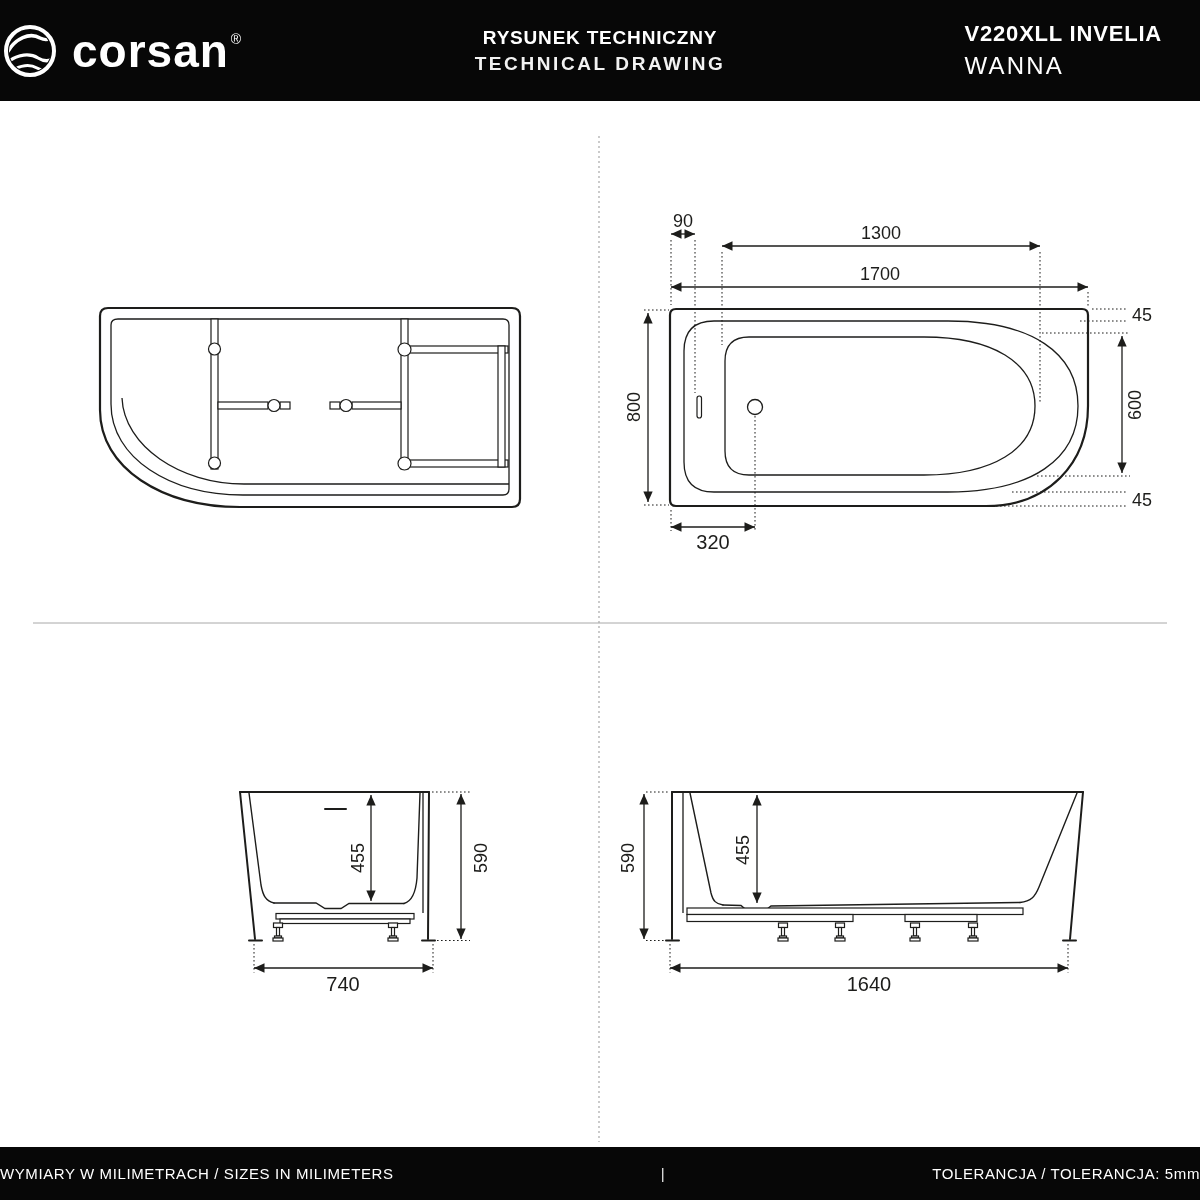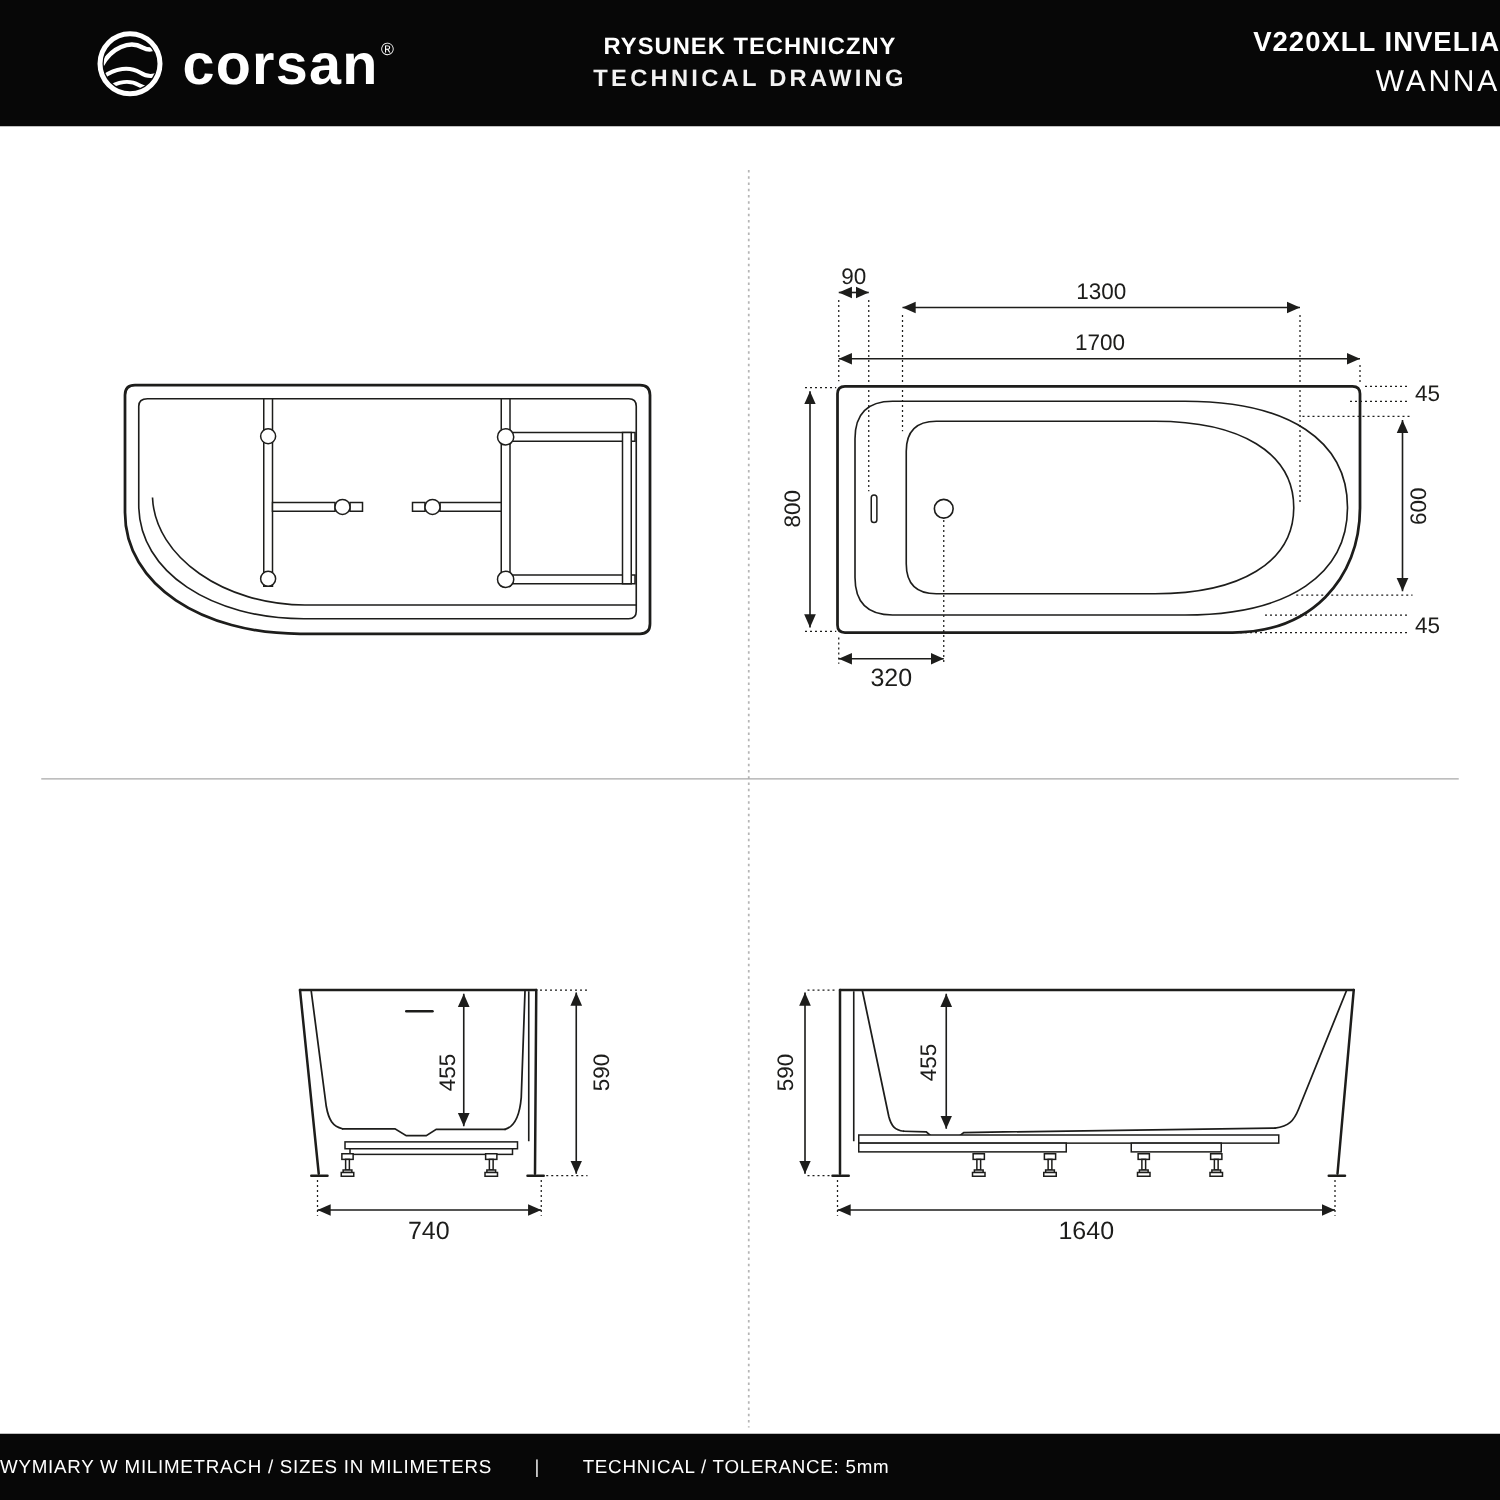--- a/index.html
+++ b/index.html
@@ -4,33 +4,33 @@
 <style>
   html,body{margin:0;padding:0;}
   body{
     width:1200px;height:1200px;position:relative;background:#ffffff;
     font-family:"Liberation Sans", sans-serif;overflow:hidden;
   }
   .hdr{
     position:absolute;left:0;top:0;width:1200px;height:101px;background:#070707;
     color:#fff;z-index:3;display:flex;align-items:center;justify-content:space-between;
   }
-  .brand{display:flex;align-items:center;padding-left:50px;margin-left:24px;}
+  .brand{display:flex;align-items:center;}
   .brand-text{font-size:46px;font-weight:700;letter-spacing:1px;line-height:1;}
   .brand-reg{font-size:14px;vertical-align:super;position:relative;top:-16px;left:2px;font-weight:400;}
   .hdr-center{text-align:center;position:absolute;left:0;right:0;top:0;height:101px;
     display:flex;flex-direction:column;justify-content:center;pointer-events:none;}
   .hdr-center .l1{font-size:19px;font-weight:700;letter-spacing:.8px;}
   .hdr-center .l2{font-size:19px;font-weight:700;letter-spacing:2.6px;margin-top:4px;color:#f2f2f2;}
-  .hdr-right{text-align:right;z-index:4;}
+  .hdr-right{padding-right:38px;z-index:4;}
   .hdr-right .l1{font-size:22px;font-weight:700;letter-spacing:.8px;}
   .hdr-right .l2{font-size:24px;font-weight:400;letter-spacing:2.2px;margin-top:5px;}
   .ftr{
     position:absolute;left:0;bottom:0;width:1200px;height:53px;background:#070707;color:#fff;
-    z-index:3;display:flex;align-items:center;justify-content:flex-start;font-size:15px;letter-spacing:.6px;
+    z-index:3;display:flex;align-items:center;justify-content:space-between;font-size:15px;letter-spacing:.6px;
   }
   .ftr .sep{margin:0 34px;color:#e8e8e8;}
   svg.canvas{position:absolute;left:0;top:0;z-index:1;}
   .outline{fill:none;stroke:#1d1d1b;stroke-width:2.2px;stroke-linejoin:round;}
   .thin{fill:none;stroke:#1d1d1b;stroke-width:1.3px;stroke-linejoin:round;}
   .wall{fill:none;stroke:#1d1d1b;stroke-width:2px;stroke-linecap:round;}
   .inner{fill:none;stroke:#1d1d1b;stroke-width:1.4px;stroke-linecap:round;}
   .frame{fill:#ffffff;stroke:#1d1d1b;stroke-width:1.2px;}
   .joint{fill:#ffffff;stroke:#1d1d1b;stroke-width:1.2px;}
   .dim{stroke:#1d1d1b;stroke-width:1.3px;fill:none;}
@@ -220,14 +220,14 @@
       <line class="ext" x1="1068" y1="944" x2="1068" y2="972.5"></line>
       <line class="dim" x1="670" y1="968" x2="1068" y2="968" marker-start="url(#arr)" marker-end="url(#arr)"></line>
       <text class="dimbig anch" x="869" y="991">1640</text>
     </g>
   </g>
 </svg>
 
 <div class="ftr">
   <span>WYMIARY W MILIMETRACH / SIZES IN MILIMETERS</span>
   <span class="sep">|</span>
-  <span>TECHNICAL / TOLERANCE: 5mm</span>
+  <span>TOLERANCJA / TOLERANCJA: 5mm</span>
 </div>
 
 </body></html>

